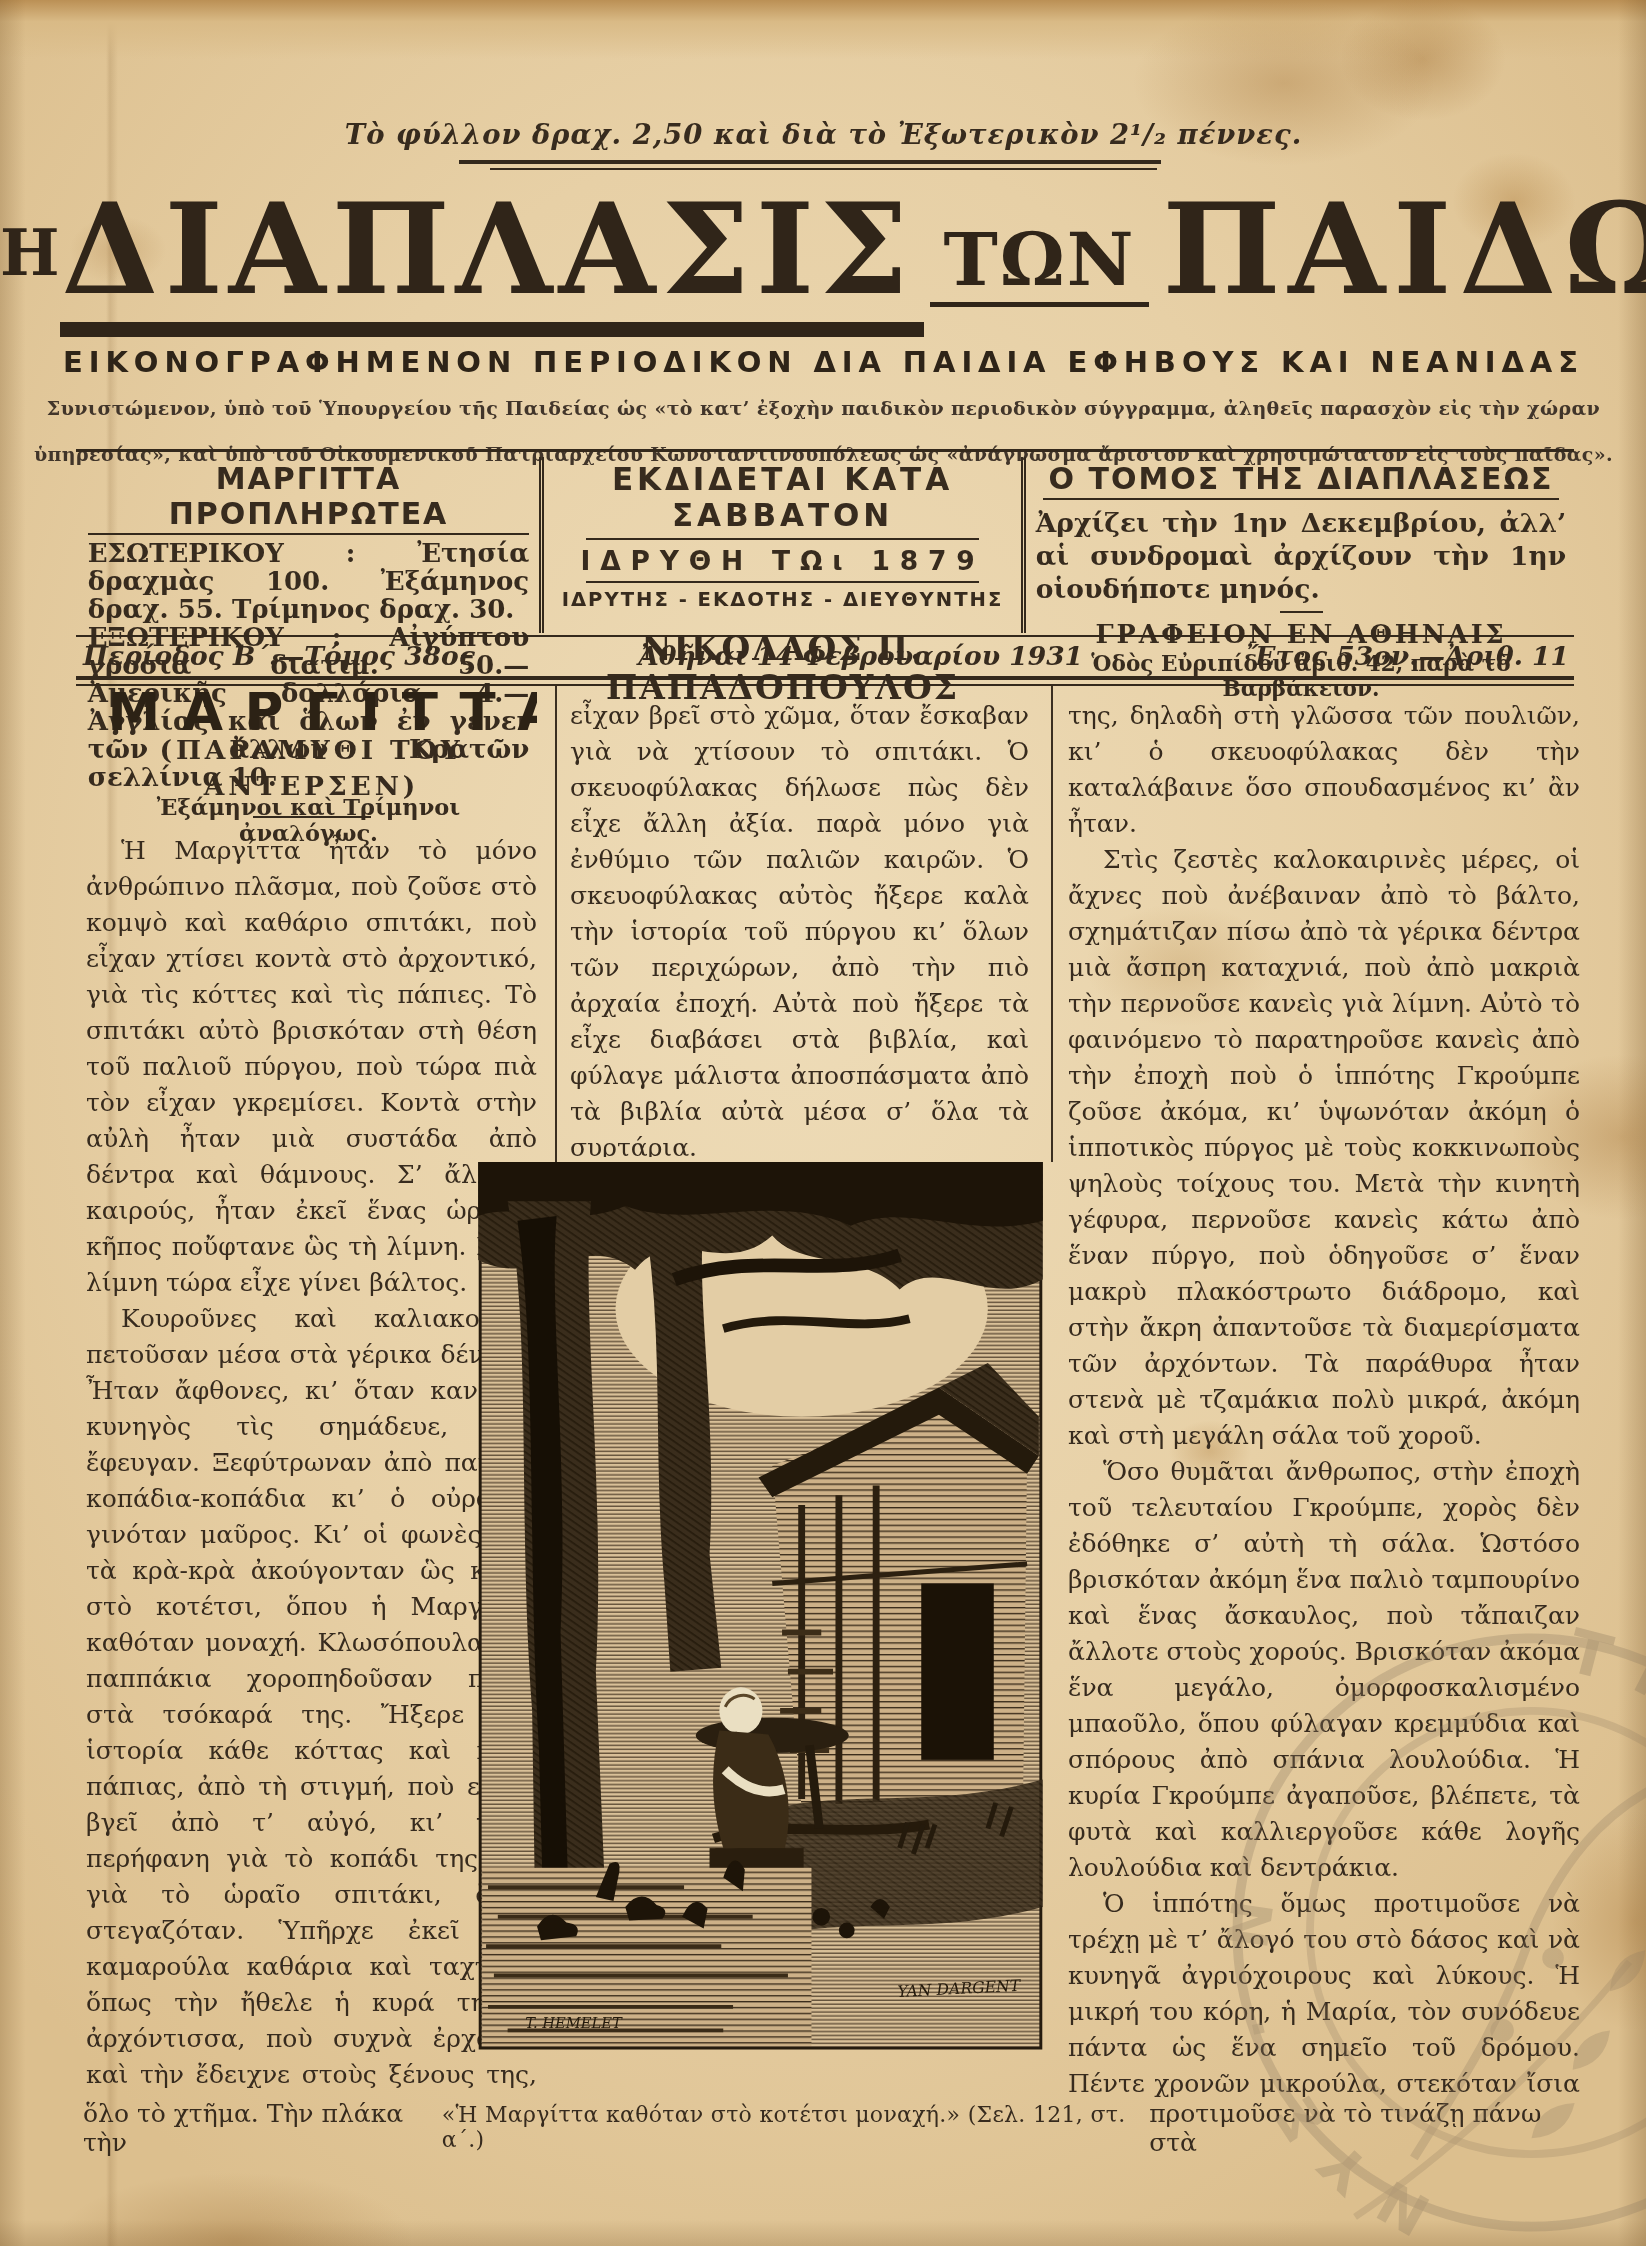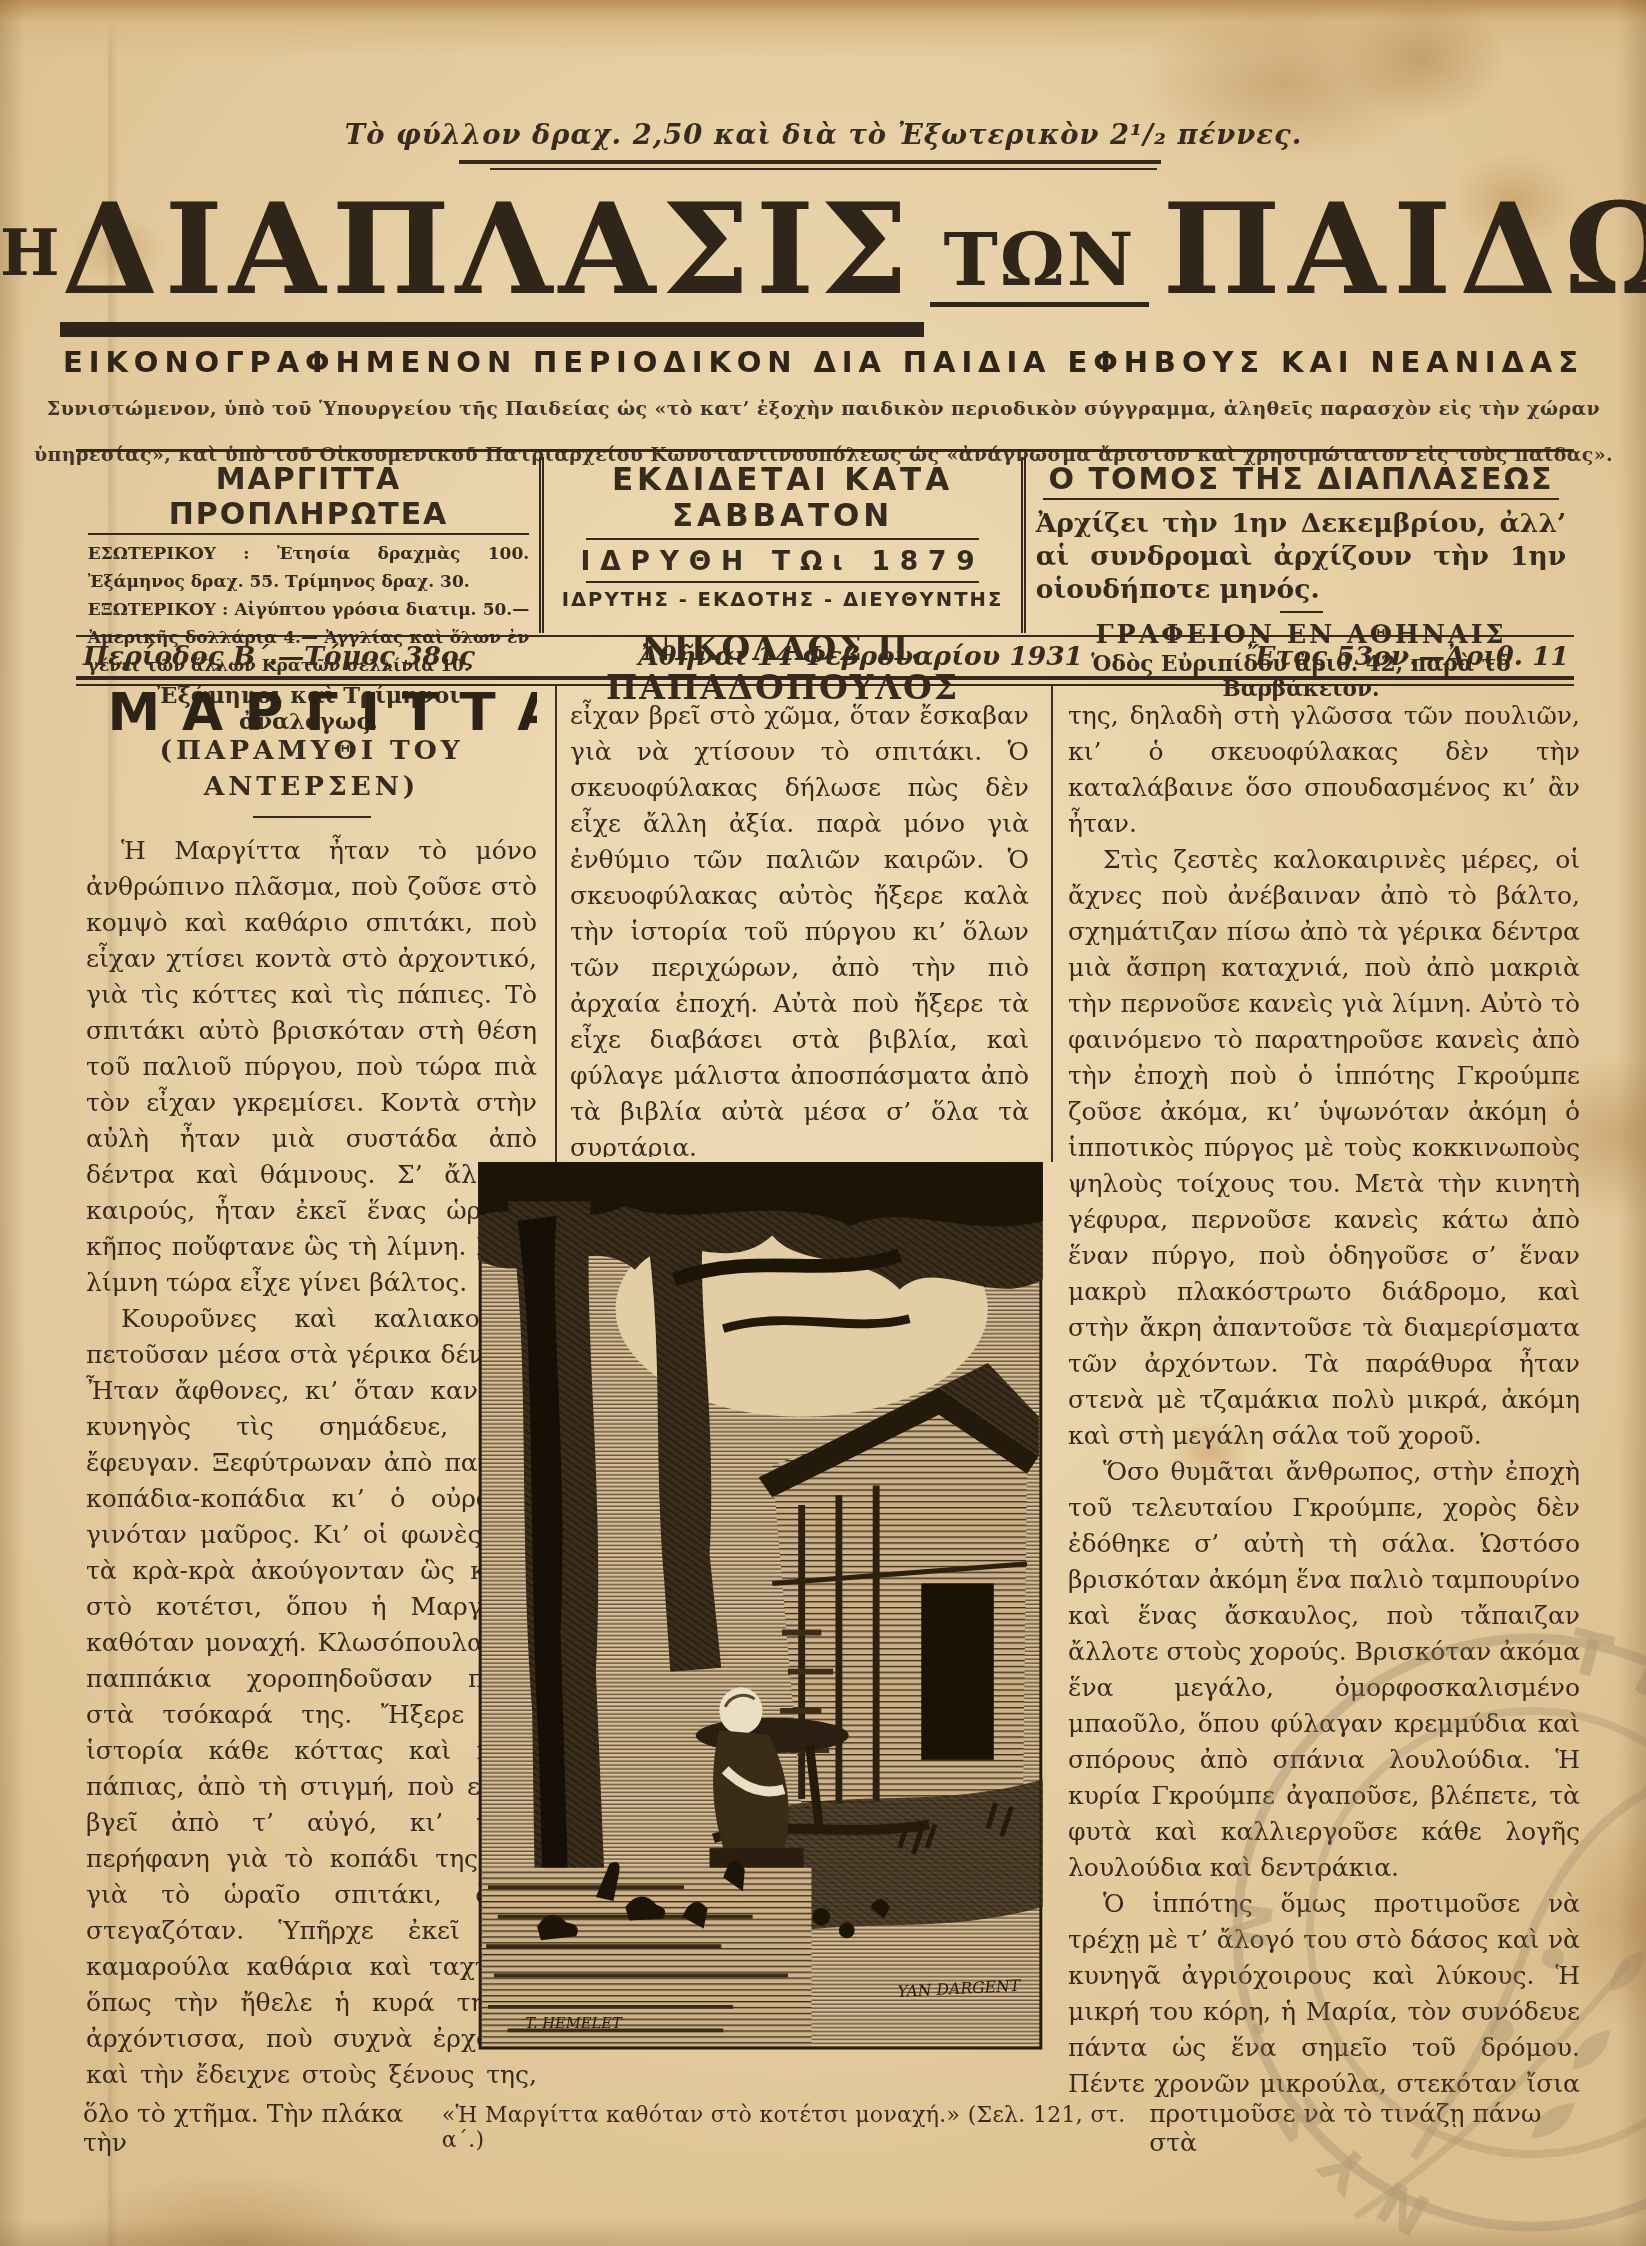--- a/index.html
+++ b/index.html
@@ -58,21 +58,21 @@
   
   #infobar{position:absolute;left:78px;top:457px;width:1498px;height:176px;display:flex;}
   .ibox{padding:3.9px 9.8px 0 9.8px;box-sizing:border-box;}
   .ibox + .ibox{border-left:5.9px double #34291c;}
   #ibox-left{width:461px;}
   #ibox-center{width:482px;text-align:center;}
   #ibox-right{width:555px;text-align:center;}
   .ibox-title{font-family:"DejaVu Sans","Liberation Sans",sans-serif;font-weight:bold;
     font-size:30px;text-align:center;letter-spacing:2px;}
   .ibox-title.ul{border-bottom:2.9px solid #34291c;display:inline-block;padding:0 5.9px 2px 5.9px;}
-  #ibox-left .sub-lines{font-size:17px;font-weight:bold;line-height:28px;text-align:justify;margin-top:3.9px;}
+  #ibox-left .sub-lines{font-size:26px;font-weight:bold;line-height:28px;text-align:justify;margin-top:3.9px;}
   #ibox-left .center-last{text-align:center;font-weight:bold;font-size:22.5px;margin-top:2.9px;}
   #ibox-center .l1{font-family:"DejaVu Sans","Liberation Sans",sans-serif;font-weight:bold;font-size:31px;letter-spacing:3.9px;}
   #ibox-center .hr{border-top:2px solid #34291c;width:86%;margin:4.9px auto 4.9px auto;}
   #ibox-center .l2{font-family:"DejaVu Sans","Liberation Sans",sans-serif;font-weight:bold;font-size:26.5px;letter-spacing:9.8px;}
   #ibox-center .l3{font-family:"DejaVu Sans","Liberation Sans",sans-serif;font-weight:bold;font-size:19.6px;letter-spacing:2px;margin-top:5.9px;}
   #ibox-center .l4{font-weight:bold;font-size:33px;letter-spacing:2px;margin-top:18px;}
   #ibox-right .body{font-size:26.5px;font-weight:bold;line-height:33px;text-align:justify;margin-top:5.9px;}
   #ibox-right .hr{border-top:2px solid #34291c;width:43px;margin:5.9px auto;}
   #ibox-right .off1{font-weight:bold;font-size:25.5px;letter-spacing:2.9px;}
   #ibox-right .off2{font-weight:bold;font-size:21.6px;margin-top:2px;}

